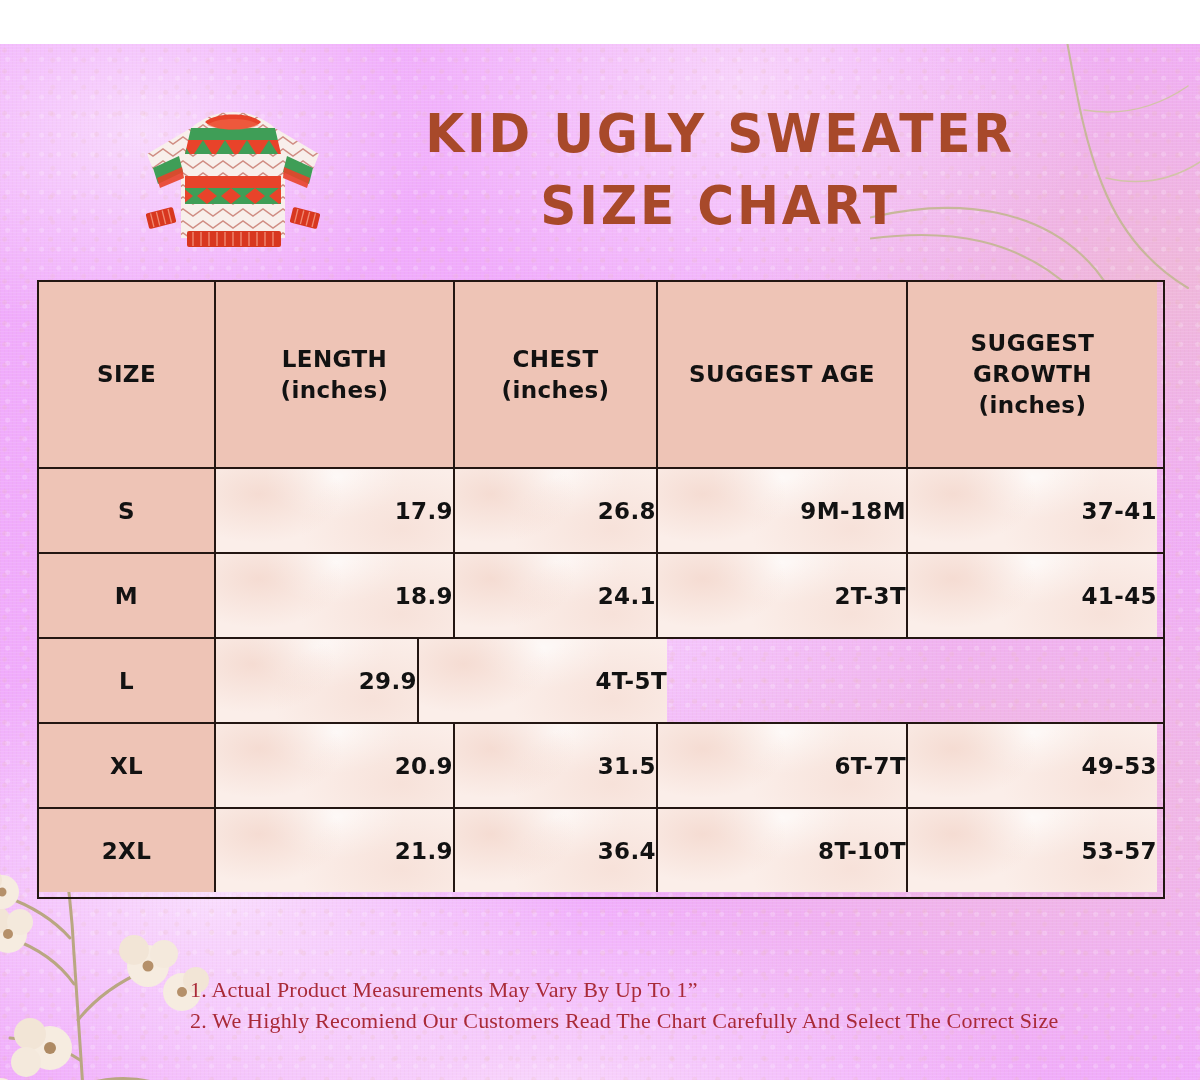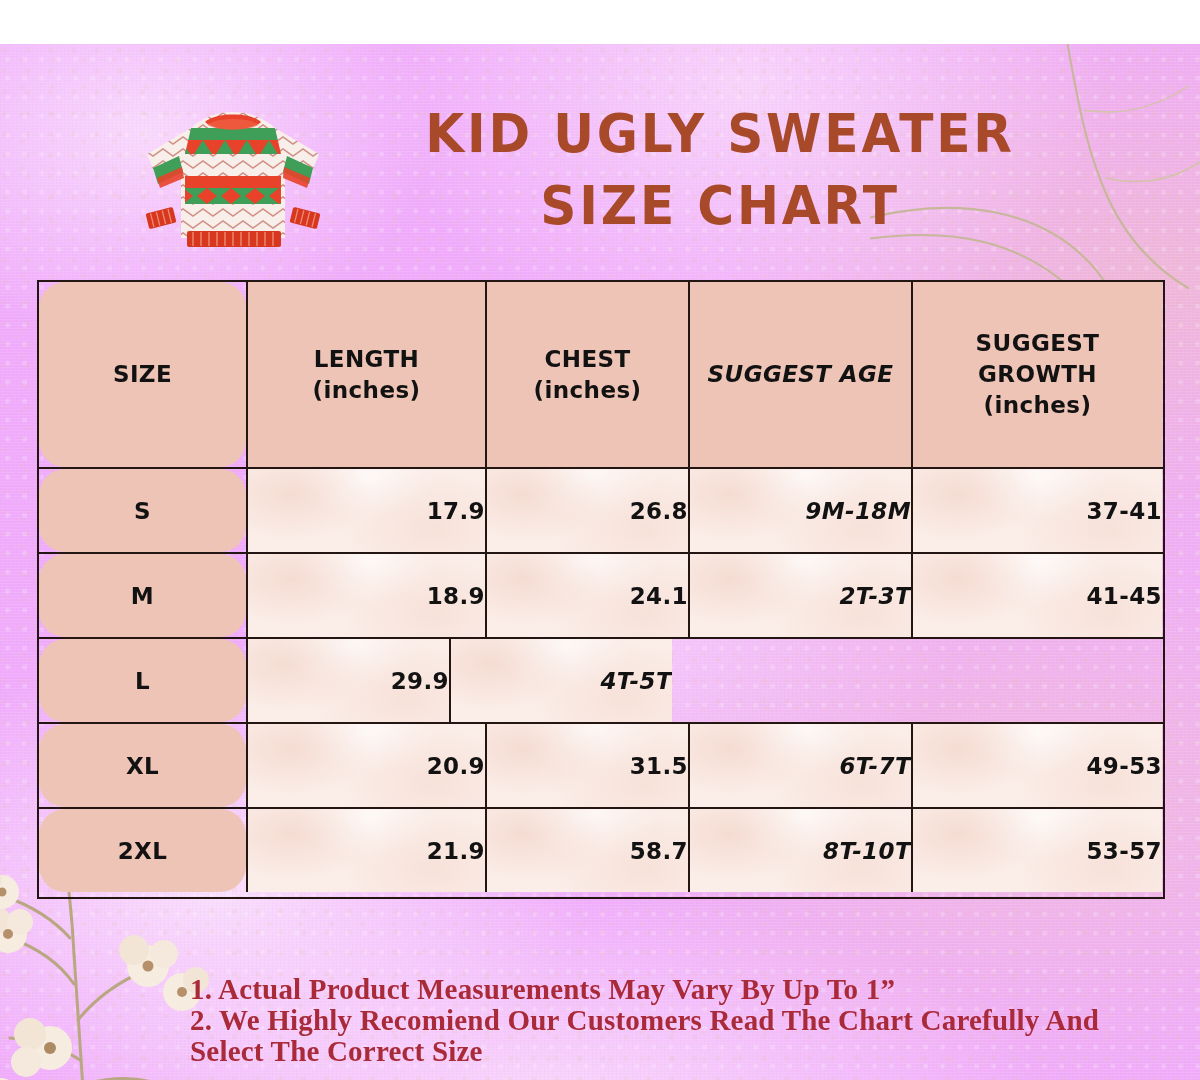--- a/index.html
+++ b/index.html
@@ -88,24 +88,24 @@
 
   .cell {
     display:flex; align-items:center; justify-content:center;
     text-align:center;
     position:relative;
     overflow:hidden;
   }
   .cell + .cell { border-left:2px solid #231612; }
 
   
-  .c0 { width:207px;border-radius:26px; }
+  .c0 { width:175px; }
   .c1 { width:239px; }
   .c2 { width:203px; }
-  .c3 { width:223px;font-style:italic; }
+  .c3 { width:250px; }
   .c4 { width:251px; }
 
   .head .cell { background:#eec4b6; }
   .body .c0   { background:#eec4b6; }
   .body .c1, .body .c2, .body .c3, .body .c4 { background:#fbeee9;justify-content:flex-end; }
 
   
   .body .c1::before, .body .c2::before,
   .body .c3::before, .body .c4::before {
     content:""; position:absolute; inset:0; pointer-events:none;
@@ -123,23 +123,23 @@
   }
   .head .cell-txt { font-size:23px; line-height:31px; letter-spacing:.4px; }
   .body .cell-txt { font-size:23px; letter-spacing:.4px; }
 
   
   .notes {
     position:absolute; left:190px; top:930px; width:990px;
   }
   .note {
     font-family:"Liberation Serif", serif;
-    font-weight:bold;
+    font-weight:normal;
     color:#a92a38;
-    font-size:29px;
+    font-size:22px;
     line-height:31px;
     letter-spacing:.2px;
   }
 </style>
 </head>
 <body>
 
 <div id="page">
 
   <div class="tex tex-a"></div>
@@ -406,21 +406,21 @@
     </div>
 
     <div class="row body">
       <div class="cell c0">
           <span class="cell-txt">2XL</span>
         </div>
       <div class="cell c1">
           <span class="cell-txt">21.9</span>
         </div>
       <div class="cell c2">
-          <span class="cell-txt">58.7</span>
+          <span class="cell-txt">36.4</span>
         </div>
       <div class="cell c3">
           <span class="cell-txt">8T-10T</span>
         </div>
       <div class="cell c4">
           <span class="cell-txt">53-57</span>
         </div>
     </div>
 
   </div>

